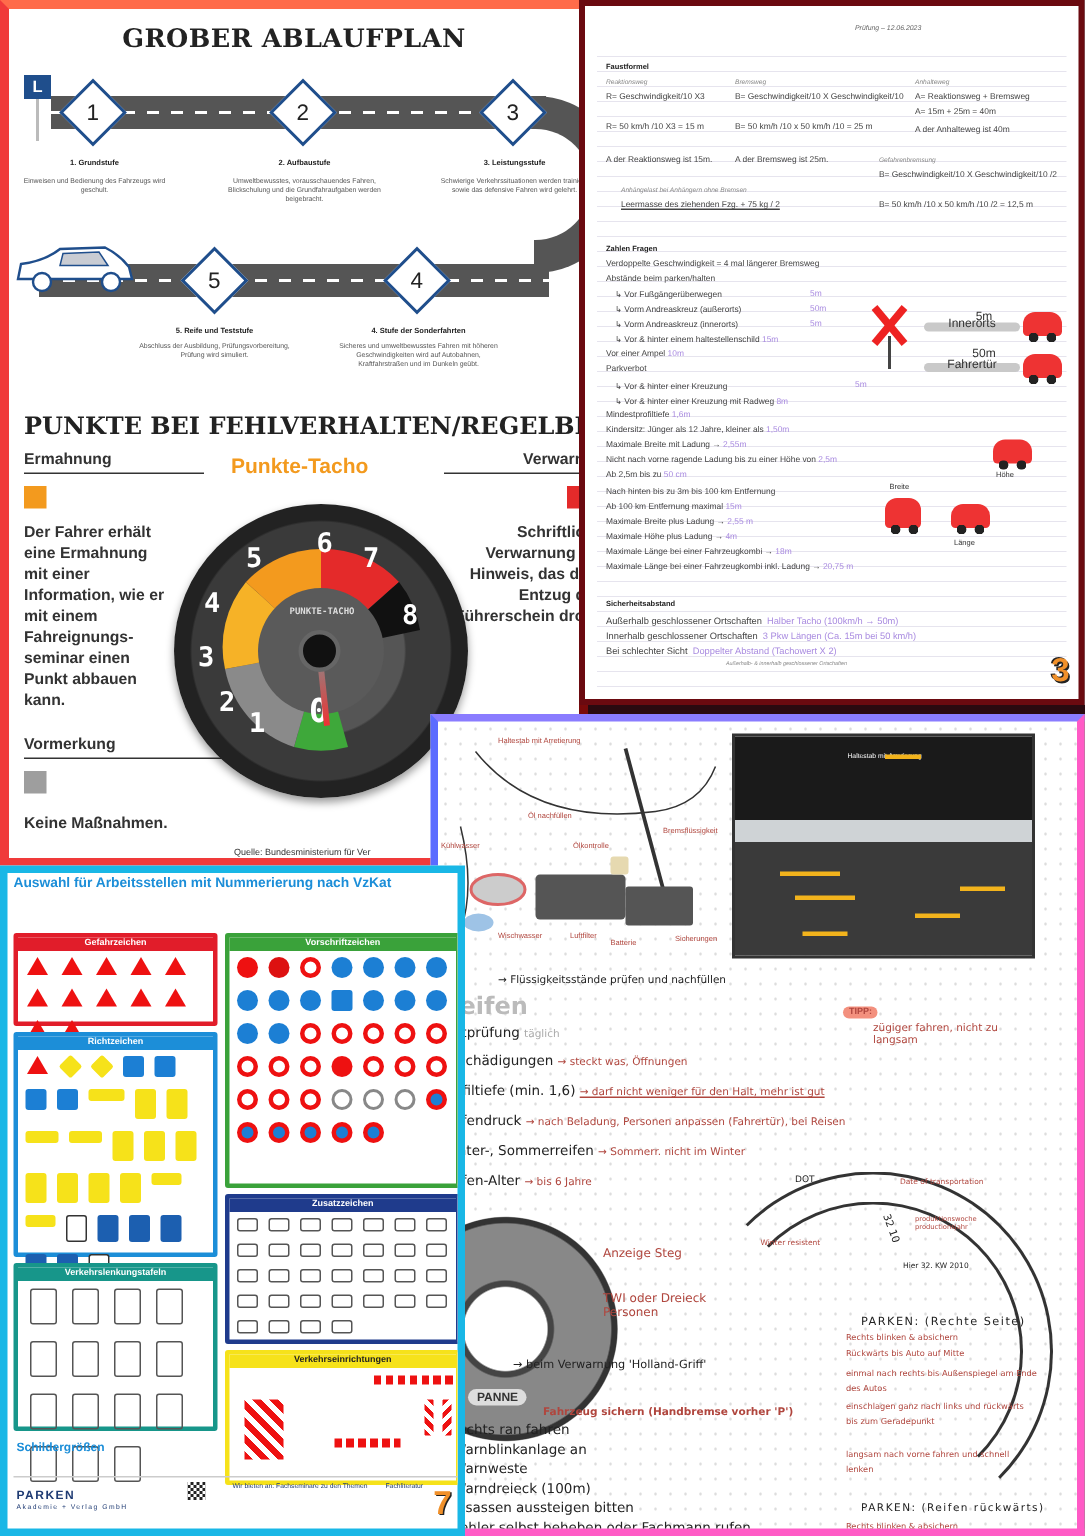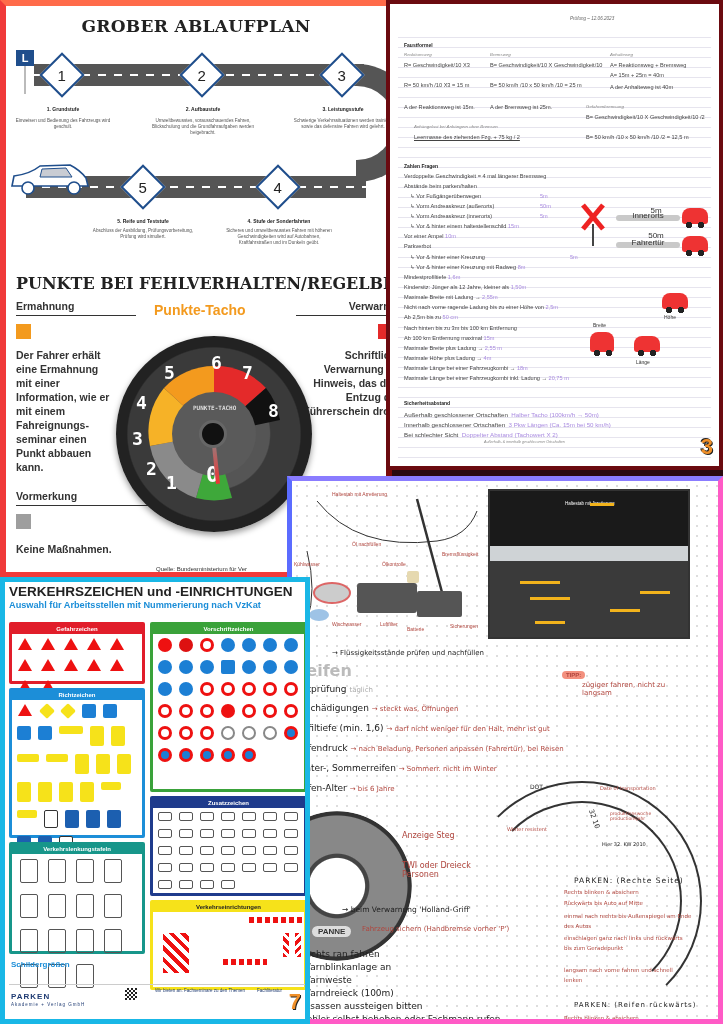--- a/index.html
+++ b/index.html
@@ -266,21 +266,21 @@
     <div class="arrow-y" style="left:150px; top:100px; width:30px;"></div>
     <div class="arrow-y" style="left:120px; top:118px; width:30px;"></div>
     <div class="arrow-y" style="left:45px; top:130px; width:30px;"></div>
   </div>
 
   <div class="hand k" style="left:40px; top:168px; font-size:7px;">→ Flüssigkeitsstände prüfen und nachfüllen</div>
 
   <div class="hand k" style="left:2px; top:180px; font-size:16px; color:#bbb; font-weight:bold;">Reifen</div>
   <div class="hand k" style="left:2px; top:203px; font-size:9px;"><span>Luftprüfung</span> <span style="color:#aaa; font-size:7px;">täglich</span></div>
   <div class="hand k" style="left:2px; top:222px; font-size:9px;"><span>Beschädigungen</span> <span class="hand r" style="position:static; font-size:7px;text-align:right;">→ steckt was, Öffnungen</span></div>
-  <div class="hand k" style="left:2px; top:242px; font-size:9px;"><span>Profiltiefe (min. 1,6)</span> <span class="hand r" style="position:static; font-size:7px;">→ darf nicht weniger für den Halt, mehr ist gut</span></div>
+  <div class="hand k" style="left:2px; top:242px; font-size:9px;"><span>Profiltiefe (min. 1,6)</span> <span class="hand r" style="position:static; font-size:7px;text-decoration:underline;">→ darf nicht weniger für den Halt, mehr ist gut</span></div>
   <div class="hand k" style="left:2px; top:262px; font-size:9px;"><span>Reifendruck</span> <span class="hand r" style="position:static; font-size:7px;">→ nach Beladung, Personen anpassen (Fahrertür), bei Reisen</span></div>
   <div class="hand k" style="left:2px; top:282px; font-size:9px;"><span>Winter-, Sommerreifen</span> <span class="hand r" style="position:static; font-size:7px;">→ Sommerr. nicht im Winter</span></div>
   <div class="hand k" style="left:2px; top:302px; font-size:9px;"><span>Reifen-Alter</span> <span class="hand r" style="position:static; font-size:7px;">→ bis 6 Jahre</span></div>
 
   <div class="tipp">TIPP:</div>
   <div class="hand r" style="left:290px; top:200px; font-size:7px; width:100px; white-space:normal;">zügiger fahren, nicht zu langsam</div>
 
   <div class="tire"></div>
   <div class="hand r" style="left:110px; top:350px; font-size:8px;">Anzeige Steg</div>
   <div class="hand r" style="left:110px; top:380px; font-size:8px; width:80px; white-space:normal;">TWI oder Dreieck Personen</div>
@@ -288,21 +288,21 @@
   <div class="arc" style="left:170px; top:300px; width:240px; height:240px;"></div>
   <div class="arc" style="left:190px; top:320px; width:200px; height:200px;"></div>
   <div class="hand k" style="left:238px; top:302px; font-size:6px;">DOT</div>
   <div class="hand r" style="left:308px; top:304px; font-size:5px; width:60px; white-space:normal;">Date of transportation</div>
   <div class="hand r" style="left:215px; top:345px; font-size:5px; width:40px; white-space:normal;">Winter resistent</div>
   <div class="hand k" style="left:292px; top:334px; font-size:7px; transform:rotate(70deg);">32 10</div>
   <div class="hand r" style="left:318px; top:330px; font-size:4.5px; width:70px; white-space:normal;">produktionswoche productionsjahr</div>
   <div class="hand k" style="left:310px; top:360px; font-size:5px;">Hier 32. KW 2010</div>
 
   <div class="hand k" style="left:50px; top:424px; font-size:7.5px;">→ beim Verwarnung 'Holland-Griff'</div>
-  <div class="hand r" style="left:70px; top:444px; font-size:7px;">Fahrzeug sichern (Handbremse vorher 'P')</div>
+  <div class="hand r" style="left:70px; top:456px; font-size:7px;font-weight:bold;">Fahrzeug sichern (Handbremse vorher 'P')</div>
 
   <div class="panne">PANNE</div>
   <div>
     <div class="hand k" style="left:10px; top:468px; font-size:9px;">rechts ran fahren</div>
     <div class="hand k" style="left:10px; top:481px; font-size:9px;">Warnblinkanlage an</div>
     <div class="hand k" style="left:10px; top:494px; font-size:9px;">Warnweste</div>
     <div class="hand k" style="left:10px; top:507px; font-size:9px;">Warndreieck (100m)</div>
     <div class="hand k" style="left:10px; top:520px; font-size:9px;">Insassen aussteigen bitten</div>
     <div class="hand k" style="left:10px; top:533px; font-size:9px;">Fehler selbst beheben oder Fachmann rufen</div>
   </div>
@@ -313,21 +313,20 @@
     <div class="hand r" style="left:272px; top:419px; font-size:5.5px;">Rückwärts bis Auto auf Mitte</div>
     <div class="hand r" style="left:272px; top:430px; font-size:5.5px; width:130px; white-space:normal; line-height:10px;">einmal nach rechts bis Außenspiegel am Ende des Autos</div>
     <div class="hand r" style="left:272px; top:452px; font-size:5.5px; width:120px; white-space:normal; line-height:10px;">einschlagen ganz nach links und rückwärts bis zum Geradepunkt</div>
     <div class="hand r" style="left:272px; top:484px; font-size:5.5px; width:120px; white-space:normal; line-height:10px;">langsam nach vorne fahren und schnell lenken</div>
   </div>
   <div class="hand k" style="left:282px; top:520px; font-size:7px; letter-spacing:1px;">PARKEN: (Reifen rückwärts)</div>
   <div class="hand r" style="left:272px; top:534px; font-size:5.5px;">Rechts blinken &amp; absichern</div>
 </div>
 
 <div class="p4">
-  <h3>VERKEHRSZEICHEN und -EINRICHTUNGEN</h3>
   <div class="sub">Auswahl für Arbeitsstellen mit Nummerierung nach VzKat</div>
 
   <div class="box" style="left:4px; top:40px; width:136px; height:62px; border-color:#e11d2a;">
     <div class="bh" style="background:#e11d2a;">Gefahrzeichen</div>
     <div class="grid">
       <div class="tri"></div>
         <div class="tri"></div>
         <div class="tri"></div>
         <div class="tri"></div>
         <div class="tri"></div>

